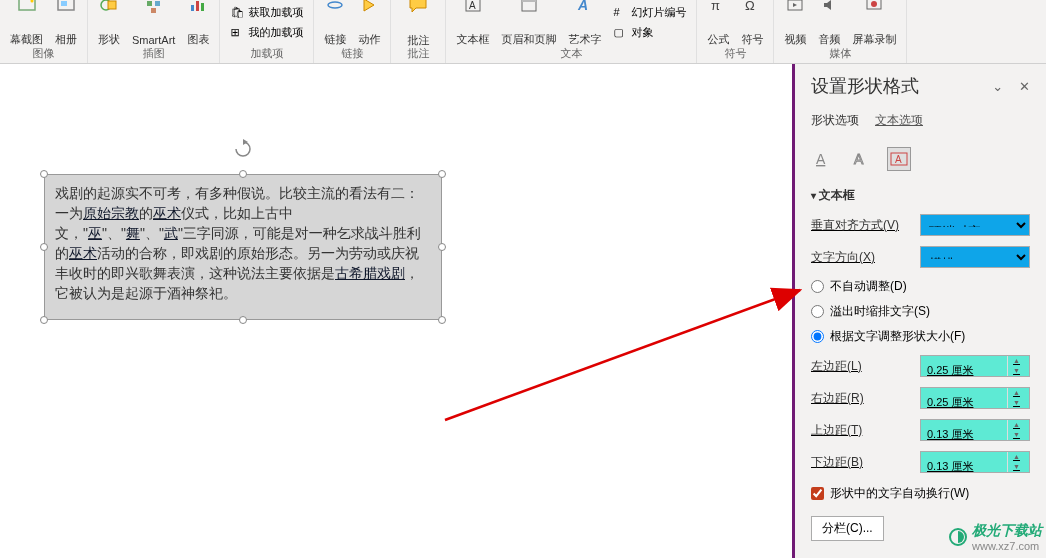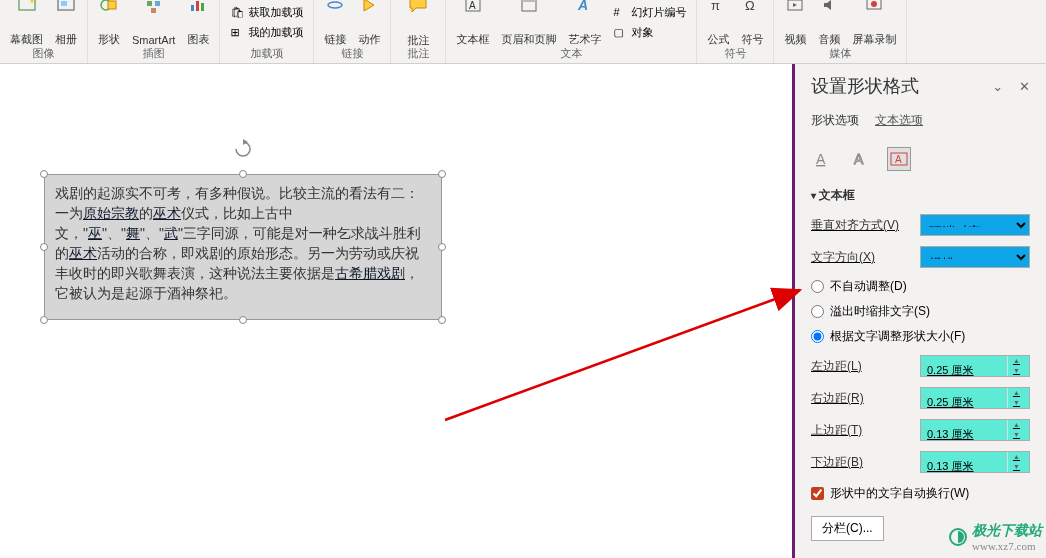--- a/index.html
+++ b/index.html
@@ -55,21 +55,21 @@
 .spinner .spins div { height: 10px; font-size: 7px; text-align: center; line-height: 9px; color: #666; cursor: pointer; }
 .check-row { margin: 12px 0; font-size: 12px; display: flex; align-items: center; }
 .check-row input { margin-right: 6px; accent-color: #c43e1c; }
 .columns-row { display: flex; align-items: center; gap: 8px; margin-top: 14px; }
 .columns-row .btn { border: 1px solid #ababab; background: #fff; padding: 3px 10px; font-size: 12px; cursor: pointer; }
 
 
 .arrow { position: absolute; pointer-events: none; }
 
 
-.watermark { position: absolute; right: 4px; bottom: 6px; display: flex; align-items: center; gap: 4px; font-size: 14px; color: #2a7; font-style: italic; font-weight: bold; font-family: Liberation Serif, serif; }
+.watermark { position: absolute; right: 4px; bottom: 6px; display: flex; align-items: center; gap: 4px; font-size: 14px; color: #2a7; font-style: italic; font-weight: bold; }
 .watermark .sub { font-size: 11px; color: #888; font-style: normal; font-weight: normal; }
 </style>
 </head>
 <body>
 
 <div class="ribbon">
   <div class="ribbon-group">
     <div class="ribbon-group-items">
       <div class="ribbon-item">
         <span class="ribbon-icon">

